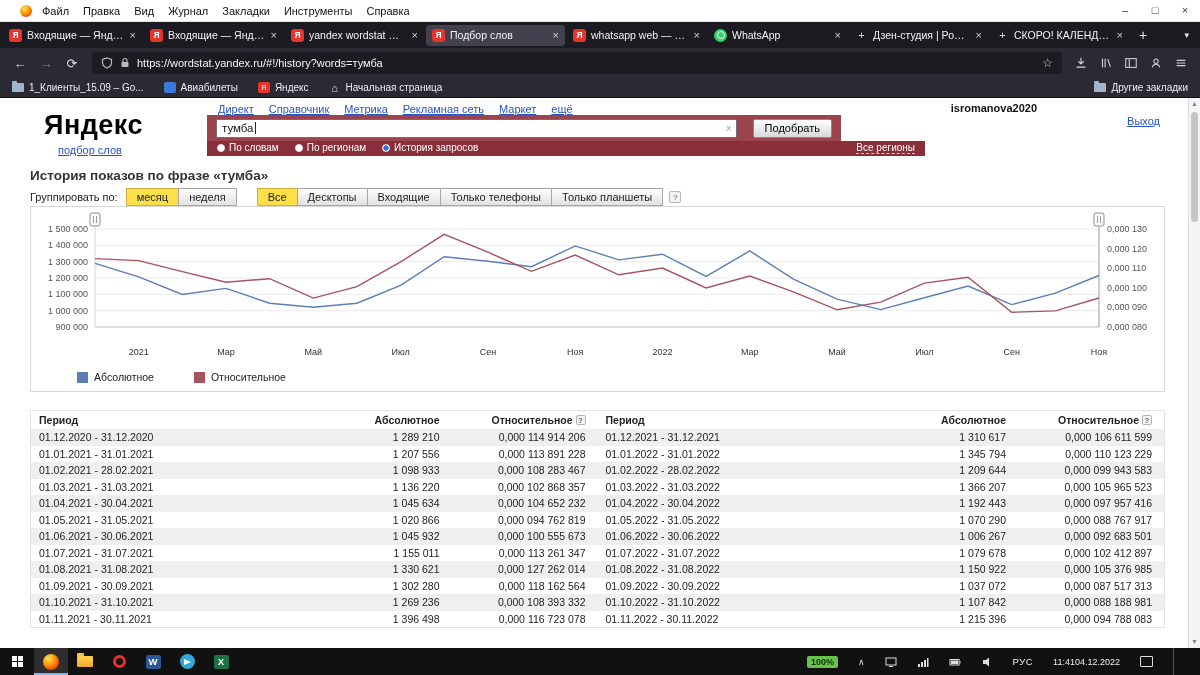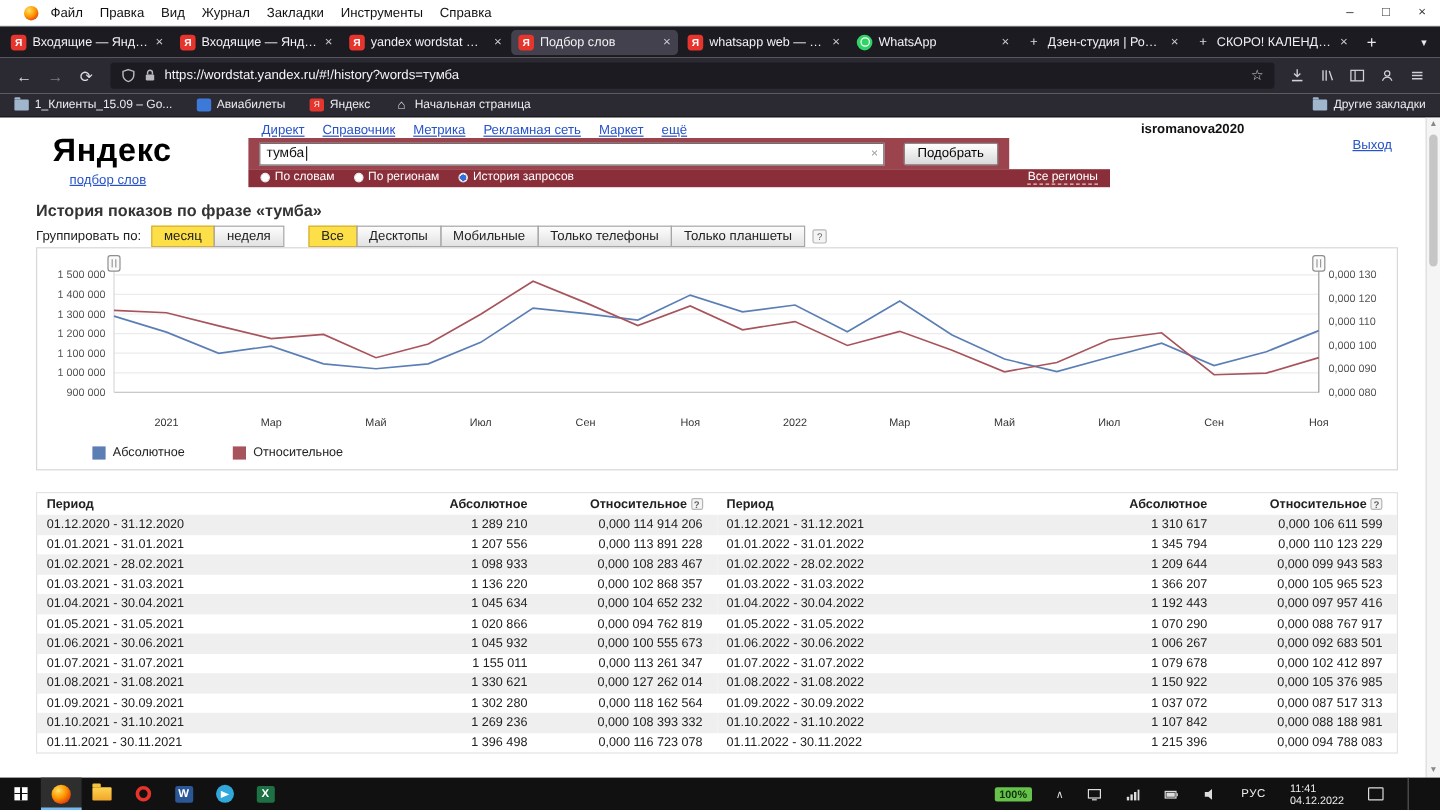--- a/index.html
+++ b/index.html
@@ -128,21 +128,21 @@
 .tbtn[data-app="word"] .appic::after{content:"W"}
 .tbtn[data-app="excel"] .appic{background:#1e7145}
 .tbtn[data-app="excel"] .appic::after{content:"X"}
 .tbtn[data-app="telegram"] .appic{width:15px;height:15px;border-radius:50%;background:#31a8dc;position:relative}
 .tbtn[data-app="telegram"] .appic::after{content:"";position:absolute;left:4px;top:4.5px;border-left:7px solid #fff;border-top:3px solid transparent;border-bottom:3px solid transparent}
 .tray{margin-left:auto;display:flex;align-items:center;gap:20px;padding-right:22px;color:#eee}
 .batt{background:#66c24a;color:#10300e;font-weight:bold;font-size:9px;padding:1px 4px;border-radius:2px}
 .chev{color:#ddd;font-size:9px}
 .tico{display:inline-flex}
 .lang{font-size:9.5px;letter-spacing:.5px}
-.clock{display:flex;flex-direction:column;align-items:flex-start;font-size:9px;line-height:10px}
+.clock{display:flex;align-items:flex-end;font-size:9px;line-height:10px}
 .notif{width:13px;height:11px;border:1px solid #ddd;border-radius:1px}
 .showdesk{width:5px;height:27px;border-left:1px solid #555}
 </style>
 </head>
 <body>
 
 <div class="menubar">
   <span class="appdot"></span>
   <span class="menus">
 
@@ -349,21 +349,21 @@
     <span class="glabel">Группировать по:</span>
     <span class="gbtns">
 
     <span class="gbtn active">месяц</span>
         <span class="gbtn">неделя</span>
       </span>
     <span class="dtabs">
 
     <span class="gbtn active">Все</span>
         <span class="gbtn">Десктопы</span>
-        <span class="gbtn">Мобильные</span>
+        <span class="gbtn">Входящие</span>
         <span class="gbtn">Только телефоны</span>
         <span class="gbtn">Только планшеты</span>
       </span>
     <span class="qi">?</span>
   </div>
 
   <div class="chartbox">
     <svg id="chart" width="1130" height="150" viewBox="0 0 1130 150">
         <line x1="64" y1="18" x2="1068" y2="18" stroke="#ebebeb"></line>
         <text x="57" y="21" text-anchor="end" font-size="9" fill="#555">1 500 000</text>

